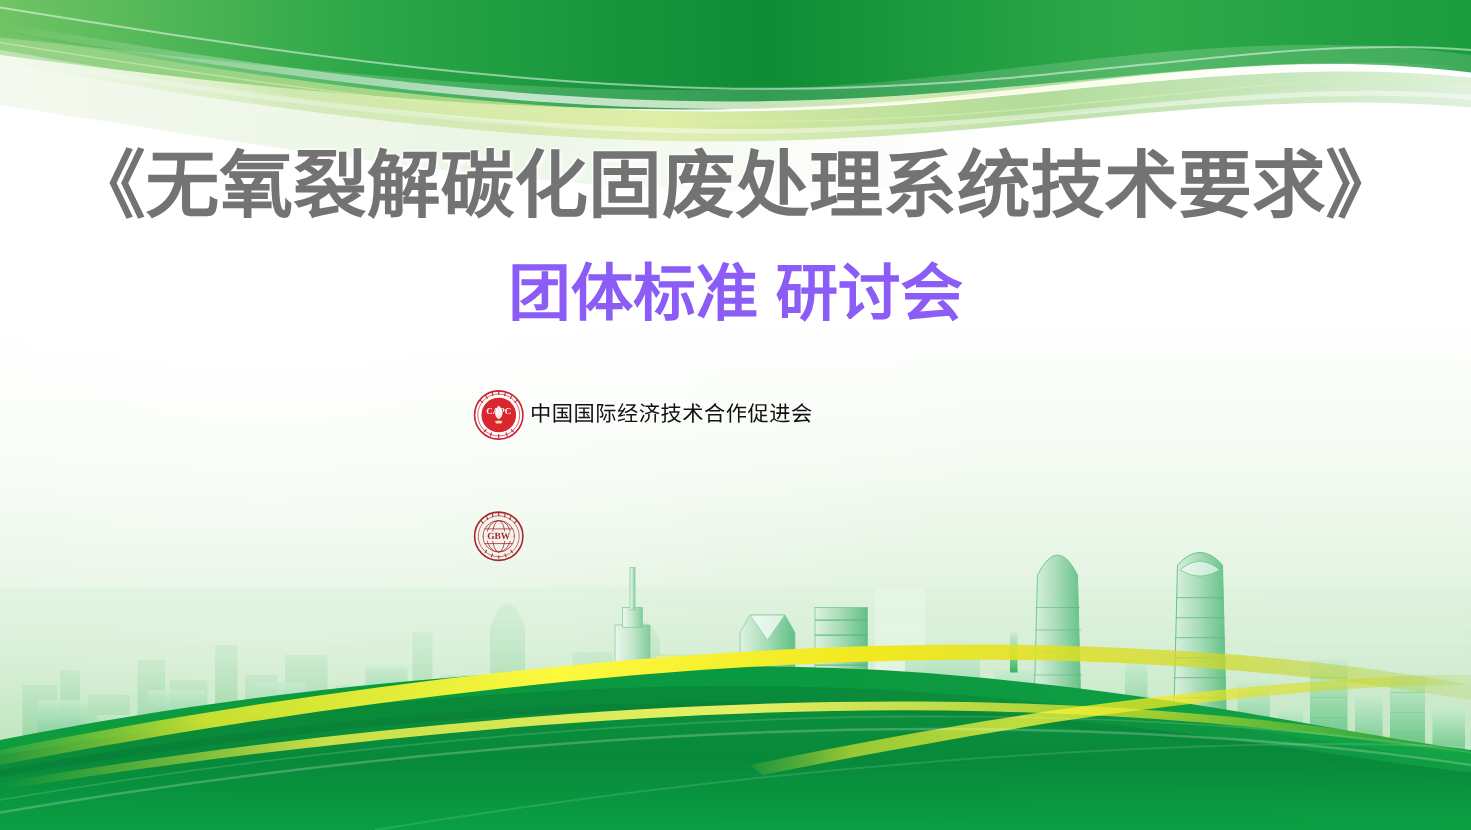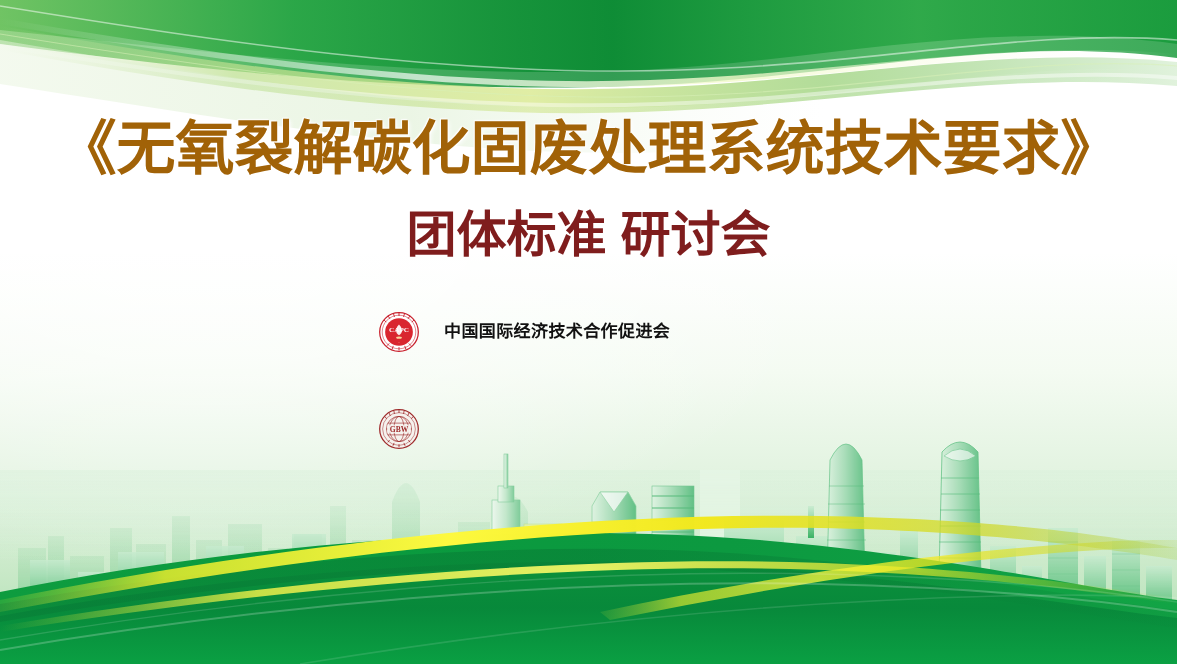--- a/index.html
+++ b/index.html
@@ -30,56 +30,56 @@
     z-index:40;
   }
   #main-title{
     position:absolute;
     left:0; top:113px;
     width:1177px;
     text-align:center;
     font-size:59px;
     line-height:72px;
     font-weight:bold;
-    color:#a16207;
+    color:#737373;
     letter-spacing:0px;
     white-space:nowrap;
     text-shadow:
        0 0 3px rgba(255,255,255,0.95),
        1px 1px 1px rgba(255,255,255,0.9),
       -1px -1px 1px rgba(255,255,255,0.9),
        2px 2px 4px rgba(255,255,255,0.7);
   }
   #sub-title{
     position:absolute;
     left:0; top:203px;
     width:1177px;
     text-align:center;
     font-size:50px;
     line-height:64px;
     font-weight:bold;
-    color:#7f1d1d;
+    color:#8b5cf6;
     white-space:nowrap;
     text-shadow:
        0 0 3px rgba(255,255,255,0.95),
        1px 1px 1px rgba(255,255,255,0.9),
       -1px -1px 1px rgba(255,255,255,0.9),
        2px 2px 4px rgba(255,255,255,0.7);
   }
   .org-row{
     position:absolute;
     display:flex;
     align-items:center;
-    gap:24px;
+    gap:4px;
   }
   #org-row-0{ left:378px; top:311px; }
   #org-row-1{ left:378px; top:408px; }
   .org-label{
     font-size:17px;
-    font-weight:bold;
+    font-weight:normal;
     color:#111111;
     letter-spacing:0.4px;
     white-space:nowrap;
     line-height:24px;
   }
   .seal{
     width:42px;
     height:42px;
     flex:0 0 42px;
     display:block;

